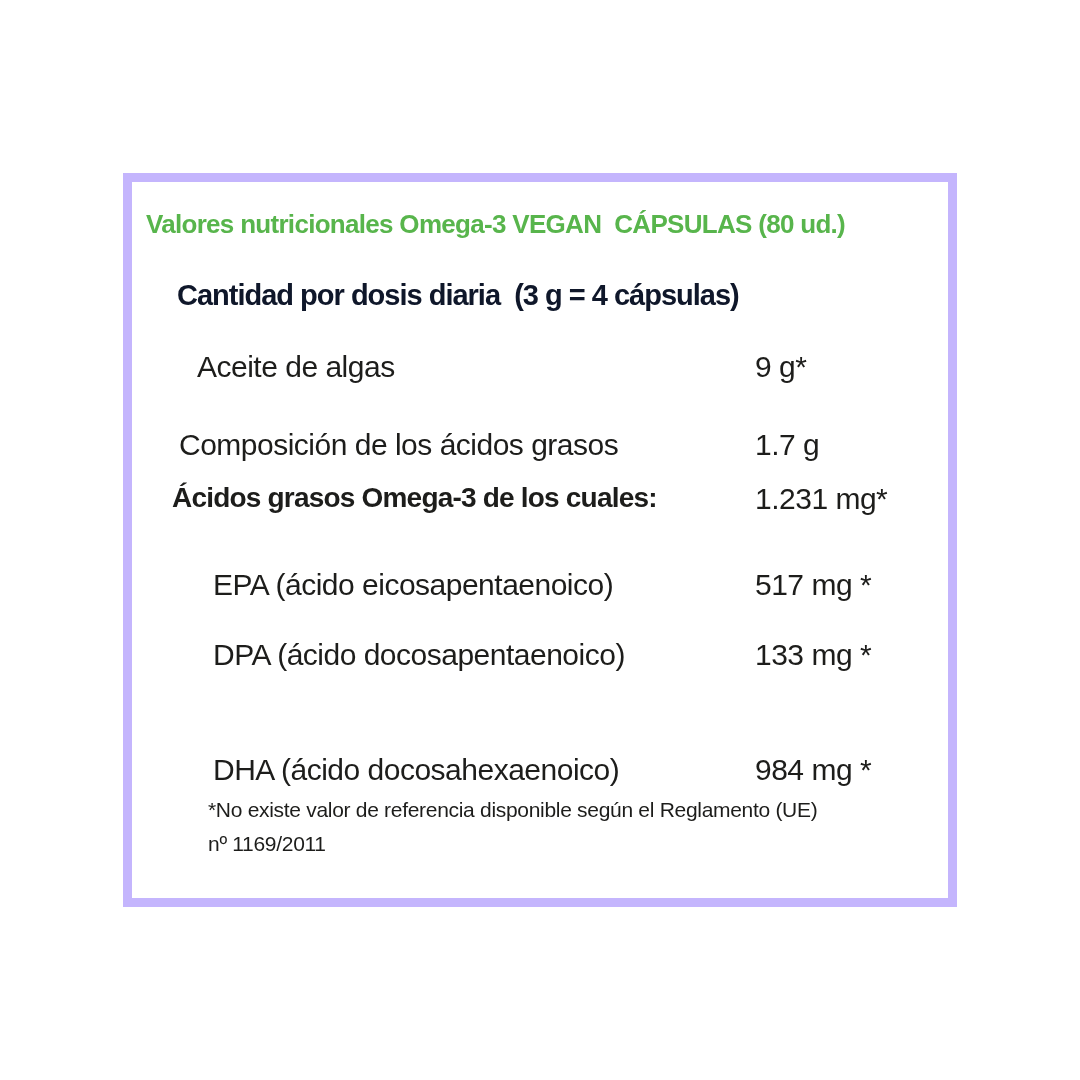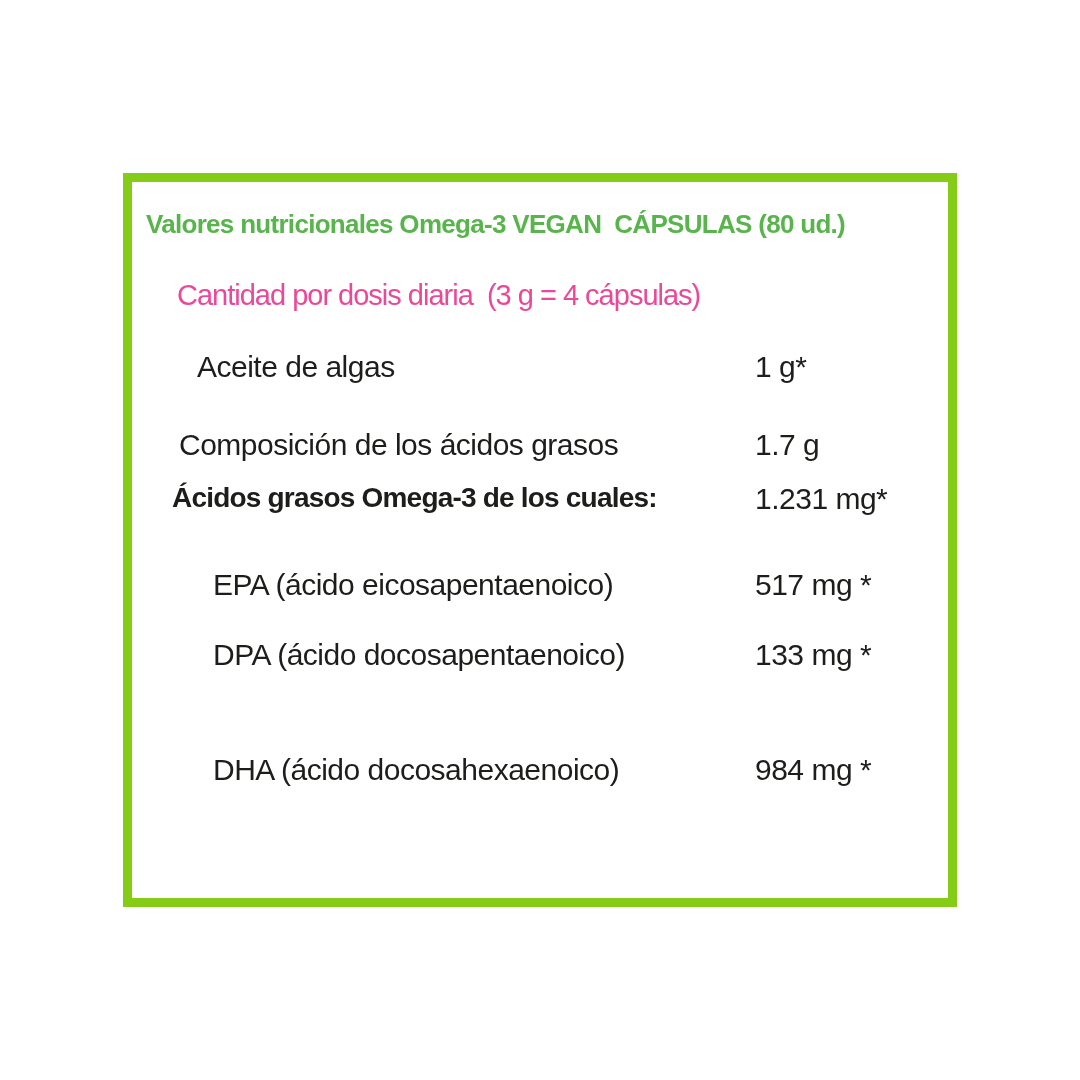--- a/index.html
+++ b/index.html
@@ -18,41 +18,41 @@
     height: 1080px;
     background: #ffffff;
   }
   .label-box {
     position: absolute;
     left: 123px;
     top: 173px;
     width: 834px;
     height: 734px;
     box-sizing: border-box;
-    border: 9px solid #84cc16;
+    border: 9px solid #c4b5fd;
     background: #ffffff;
   }
   .abs { position: absolute; line-height: 1.15; }
 
   .title {
     left: 14px;
     top: 28px;
     font-size: 26px;
     font-weight: bold;
     letter-spacing: -0.7px;
     color: #58b54c;
     white-space: pre;
   }
   .dose-header {
     left: 45px;
     top: 97px;
     font-size: 29px;
-    font-weight: normal;
+    font-weight: bold;
     letter-spacing: -1px;
-    color: #ec4899;
+    color: #0f172a;
     white-space: pre;
   }
   .row { left: 0; width: 892px; height: 40px; }
   .row .row-label {
     position: absolute;
     top: 0;
     font-size: 30px;
     font-weight: 400;
     letter-spacing: -0.5px;
     white-space: nowrap;
@@ -97,21 +97,21 @@
 
 <div class="canvas">
   <div class="label-box">
 
     <div class="abs title">Valores nutricionales Omega-3 VEGAN  CÁPSULAS (80 ud.)</div>
 
     <div class="abs dose-header">Cantidad por dosis diaria  (3 g = 4 cápsulas)</div>
 
     <div class="abs row row-aceite">
       <span class="row-label">Aceite de algas</span>
-      <span class="row-value">1 g*</span>
+      <span class="row-value">9 g*</span>
     </div>
 
     <div class="abs row row-composicion">
       <span class="row-label">Composición de los ácidos grasos</span>
       <span class="row-value">1.7 g</span>
     </div>
 
     <div class="abs row row-acidos">
       <span class="row-label">Ácidos grasos Omega-3 de los cuales:</span>
       <span class="row-value">1.231 mg*</span>
@@ -125,15 +125,19 @@
     <div class="abs row row-dpa">
       <span class="row-label">DPA (ácido docosapentaenoico)</span>
       <span class="row-value">133 mg *</span>
     </div>
 
     <div class="abs row row-dha">
       <span class="row-label">DHA (ácido docosahexaenoico)</span>
       <span class="row-value">984 mg *</span>
     </div>
 
+    <div class="abs footnote">
+      <div>*No existe valor de referencia disponible según el Reglamento (UE)</div>
+      <div>nº 1169/2011</div>
+    </div>
 
   </div>
 </div>
 
 </body></html>

